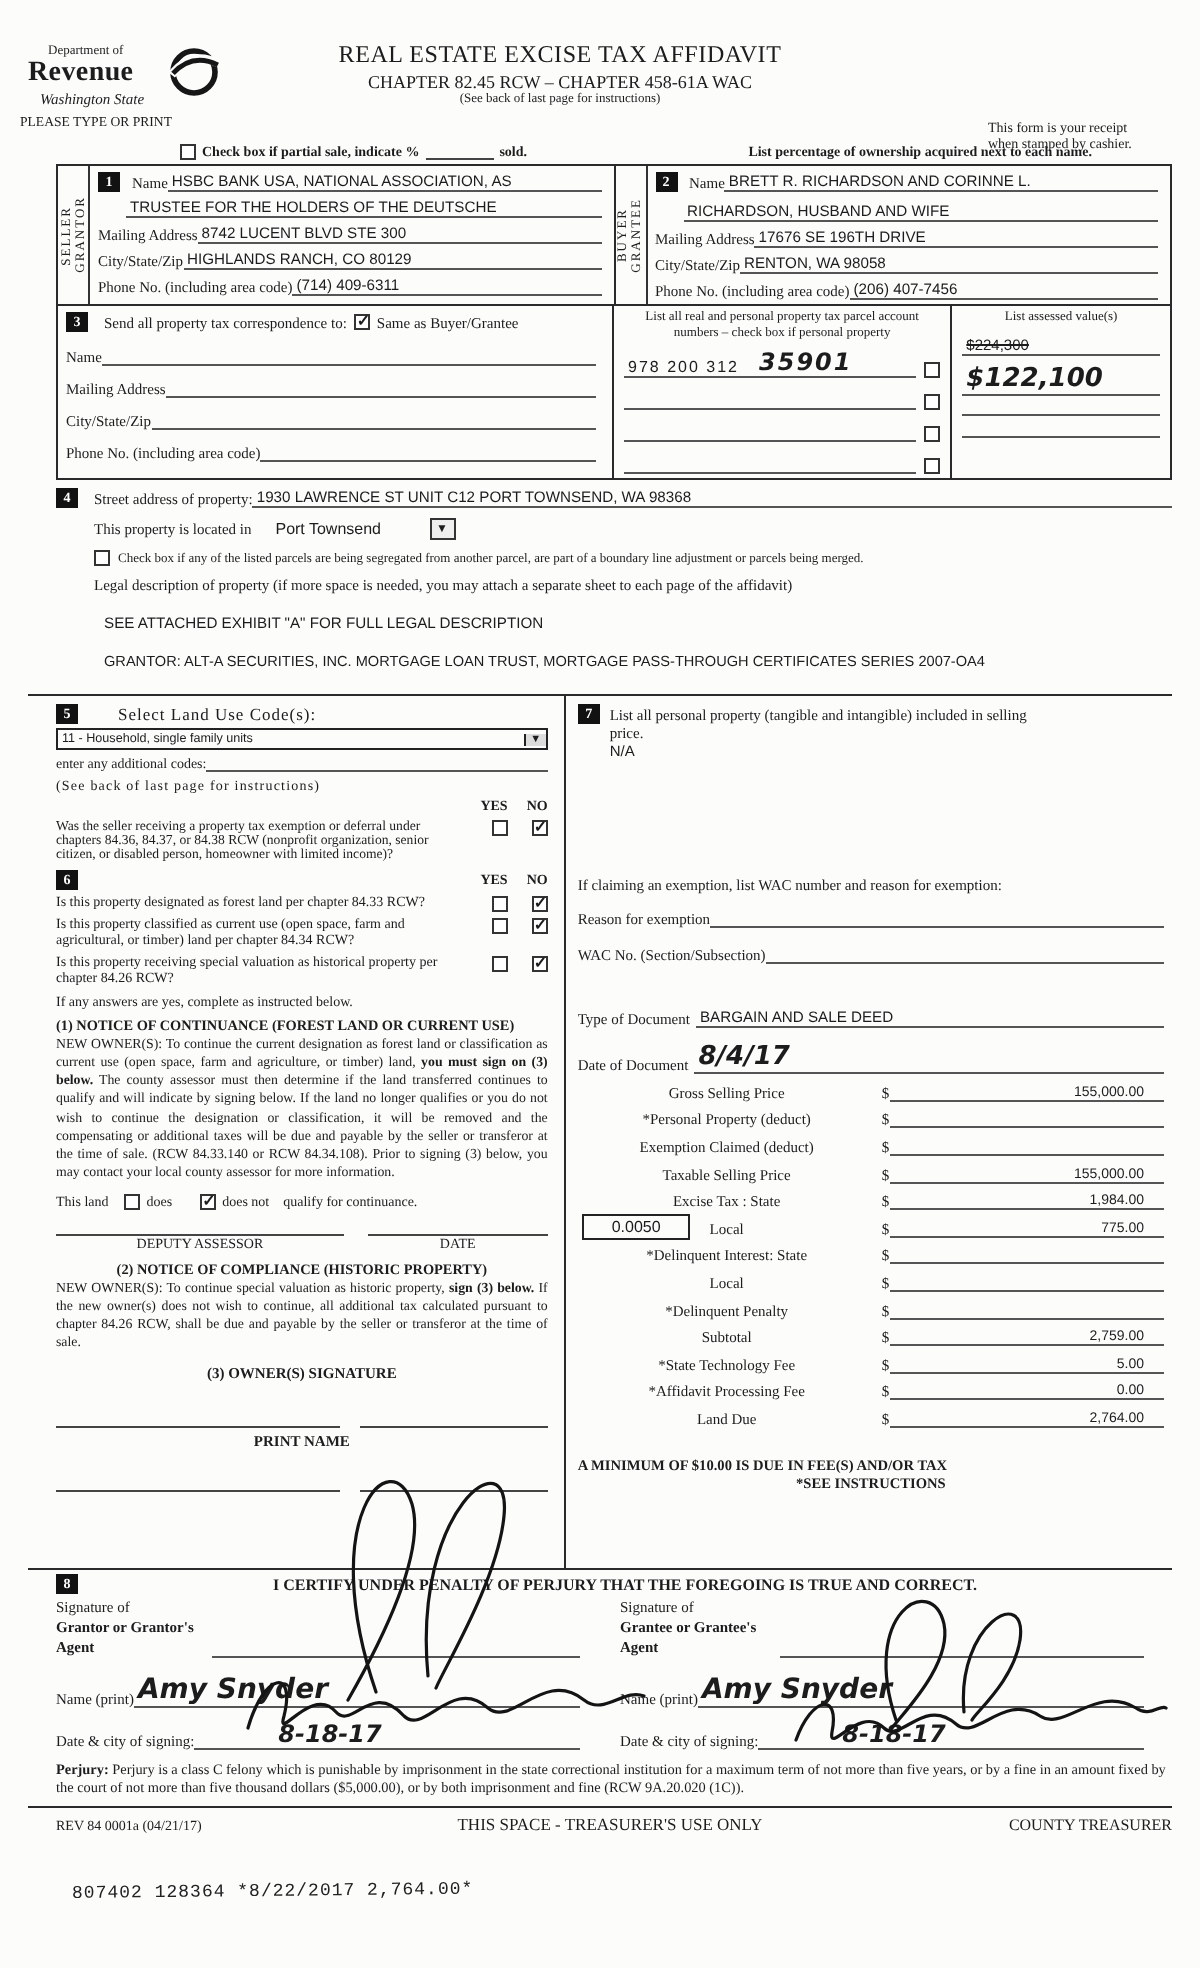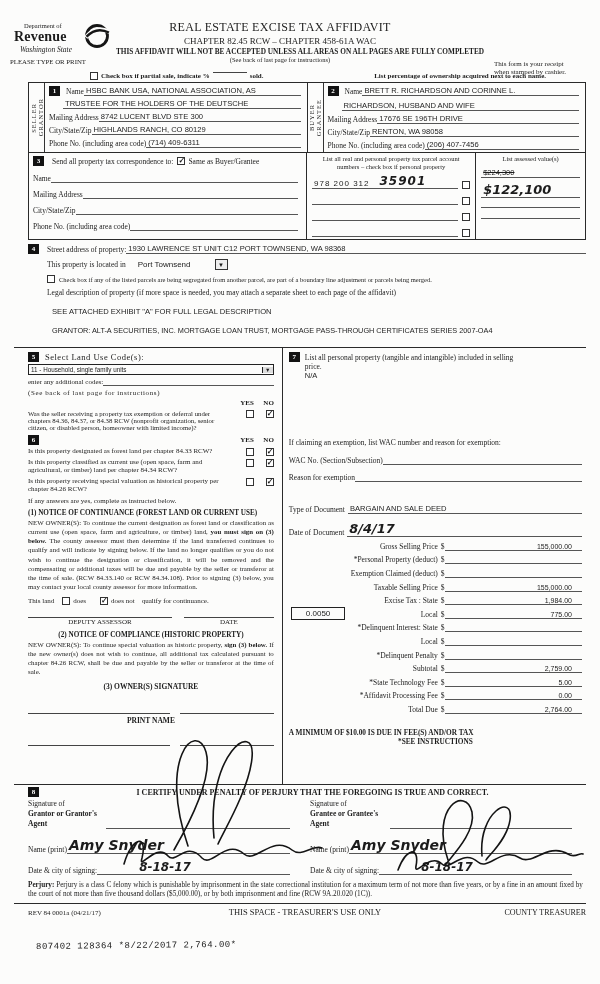--- a/index.html
+++ b/index.html
@@ -13,21 +13,21 @@
   .cb { display:inline-block; width:8px; height:8px; border:1px solid #333; background:#fff;
         vertical-align:middle; position:relative; flex:0 0 auto; }
   .cb.checked::after { content:"✓"; position:absolute; left:0; top:-2px; font-size:8px; font-weight:bold; }
   .fline { border-bottom:1px solid #555; flex:1 1 auto; min-width:10px; display:flex; align-items:flex-end; padding:0 2px; }
   .row { display:flex; align-items:flex-end; }
   .vlabel { display:flex; flex-direction:row; align-items:center; justify-content:center; width:16px;
             border-right:1px solid #333; }
   .vlabel span { writing-mode:vertical-rl; transform:rotate(180deg); font-size:6.5px; letter-spacing:1px; }
   .b { font-weight:bold; }
   .money-row { display:flex; align-items:flex-end; margin-top:4.6px; position:relative; }
-  .money-label { flex:0 0 152px; text-align:right; padding-right:3px; font-size:7.5px; }
+  .money-label { flex:0 0 152px; text-align:center; padding-right:3px; font-size:7.5px; }
   .money-value { flex:1; text-align:right; font-family:"Liberation Sans",sans-serif; font-size:7px; padding-right:8px; }
   .qrow { display:flex; align-items:flex-start; margin-top:2.5px; }
   .qtext { flex:1 1 auto; padding-right:6px; }
   .qcol { flex:0 0 20px; text-align:right; }
   .small { font-size:6.5px; }
   .sig-svg { position:absolute; pointer-events:none; }
   .strike { text-decoration:line-through; }
 </style>
 </head>
 <body>
@@ -44,30 +44,29 @@
         </svg>
         <div style="font-size:6.5px; padding-left:10px;">Department of</div>
         <div style="font-size:14px; font-weight:bold; letter-spacing:0.2px;">Revenue</div>
         <div style="font-size:7.5px; font-style:italic; padding-left:6px;">Washington State</div>
         <div style="font-size:6.8px; margin-top:4px; margin-left:-4px; white-space:nowrap;">PLEASE TYPE OR PRINT</div>
       </div>
     </div>
     <div style="text-align:center; padding-left:60px; padding-right:100px;">
       <div style="font-size:12px; font-weight:normal; letter-spacing:0.3px;">REAL ESTATE EXCISE TAX AFFIDAVIT</div>
       <div style="font-size:9px; margin-top:1px;">CHAPTER 82.45 RCW – CHAPTER 458-61A WAC</div>
-      <div style="font-size:7.3px; font-weight:bold; margin-top:1px; margin-left:-55px; margin-right:-95px;">THIS AFFIDAVIT WILL NOT BE ACCEPTED UNLESS ALL AREAS ON ALL PAGES ARE FULLY COMPLETED</div>
       <div style="font-size:6.5px;">(See back of last page for instructions)</div>
     </div>
     <div style="position:absolute; right:14px; top:60px; width:92px; font-size:7px; text-align:left;">
       <div>This form is your receipt</div>
       <div>when stamped by cashier.</div>
     </div>
   </div>
 
-  <div style="display:flex; align-items:flex-start; padding:0 14px 2px 90px; font-size:7px;">
+  <div style="display:flex; align-items:flex-end; padding:0 14px 2px 90px; font-size:7px;">
     <span class="cb"></span>
     <span class="b" style="margin-left:3px;">Check box if partial sale, indicate %</span>
     <span style="display:inline-block; width:34px; border-bottom:1px solid #444; margin:0 3px;"></span>
     <span class="b">sold.</span>
     <span style="flex:1;"></span>
     <span class="b" style="margin-right:40px;">List percentage of ownership acquired next to each name.</span>
   </div>
 
   <div style="border:1.5px solid #2a2a2a; margin:0 14px 0 28px;">
     <div style="display:flex;">
@@ -249,21 +248,21 @@
       </div>
     <div class="typed" style="margin:10px 0 0 24px; font-size:7.6px;">SEE ATTACHED EXHIBIT "A" FOR FULL LEGAL DESCRIPTION</div>
     <div class="typed" style="margin:10px 0 0 24px; font-size:7.3px;">GRANTOR: ALT-A SECURITIES, INC. MORTGAGE LOAN TRUST, MORTGAGE PASS-THROUGH CERTIFICATES SERIES 2007-OA4</div>
   </div>
 
   <div style="display:flex; border-top:1.5px solid #2a2a2a; margin:12px 14px 0 14px; height:437px; overflow:hidden;">
 
     <div style="flex:0 0 47%; border-right:1px solid #2a2a2a; padding:4px 8px 0 14px; font-size:7px;">
       <div class="row" style="align-items:center;">
           <span class="badge">5</span>
-        <span style="margin-left:6px; font-size:8.5px; letter-spacing:0.5px;text-align:center;">Select Land Use Code(s):</span>
+        <span style="margin-left:20px; font-size:8.5px; letter-spacing:0.5px;text-align:center;">Select Land Use Code(s):</span>
         </div>
       <div style="display:flex; border:1.2px solid #222; height:11px; margin-top:2px; align-items:center;">
         <span class="typed" style="flex:1; font-size:6.3px; padding-left:2px;">11 - Household, single family units</span>
         <span style="width:11px; border-left:1px solid #222; text-align:center; font-size:5.5px; background:#ddd;">▼</span>
       </div>
       <div class="row" style="margin-top:3px;">
           <span>enter any additional codes:</span>
           <span class="fline"></span>
         </div>
       <div style="margin-top:3px; letter-spacing:0.6px;">(See back of last page for instructions)</div>
@@ -341,26 +340,26 @@
 
     <div style="flex:1; padding:4px 4px 0 6px; font-size:7.5px;">
       <div class="row">
           <span class="badge">7</span>
         <span style="margin-left:5px;">List all  personal property (tangible and intangible) included in selling</span>
         </div>
       <div style="margin-left:16px;">price.</div>
       <div class="typed" style="margin-left:16px; font-size:7.5px;">N/A</div>
 
       <div style="margin-top:58px;">If claiming an exemption, list WAC number and reason for exemption:</div>
+      <div class="row" style="margin-top:8px;">
+          <span>Reason for exemption</span>
+          <span class="fline"></span>
+        </div>
       <div class="row" style="margin-top:9px;">
           <span>WAC No. (Section/Subsection)</span>
-          <span class="fline"></span>
-        </div>
-      <div class="row" style="margin-top:8px;">
-          <span>Reason for exemption</span>
           <span class="fline"></span>
         </div>
 
       <div class="row" style="margin-top:22px;">
           <span>Type of Document</span>
         <span class="fline typed" style="font-size:7.6px; margin-left:3px;">
             <span>BARGAIN AND SALE DEED</span>
           </span>
         </div>
       <div class="row" style="margin-top:7px;">
@@ -449,21 +448,21 @@
           </span>
         </div>
       <div class="money-row">
           <span class="money-label">*Affidavit Processing Fee</span>
           <span>$</span>
           <span class="fline">
             <span class="money-value">0.00</span>
           </span>
         </div>
       <div class="money-row">
-          <span class="money-label">Total Due</span>
+          <span class="money-label">Land Due</span>
           <span>$</span>
           <span class="fline">
             <span class="money-value">2,764.00</span>
           </span>
         </div>
 
       <div class="b" style="text-align:left; margin-top:14px; font-size:7.3px;">A MINIMUM OF $10.00 IS DUE IN FEE(S) AND/OR TAX</div>
       <div class="b" style="text-align:center; font-size:7.3px;">*SEE INSTRUCTIONS</div>
     </div>
   </div>

